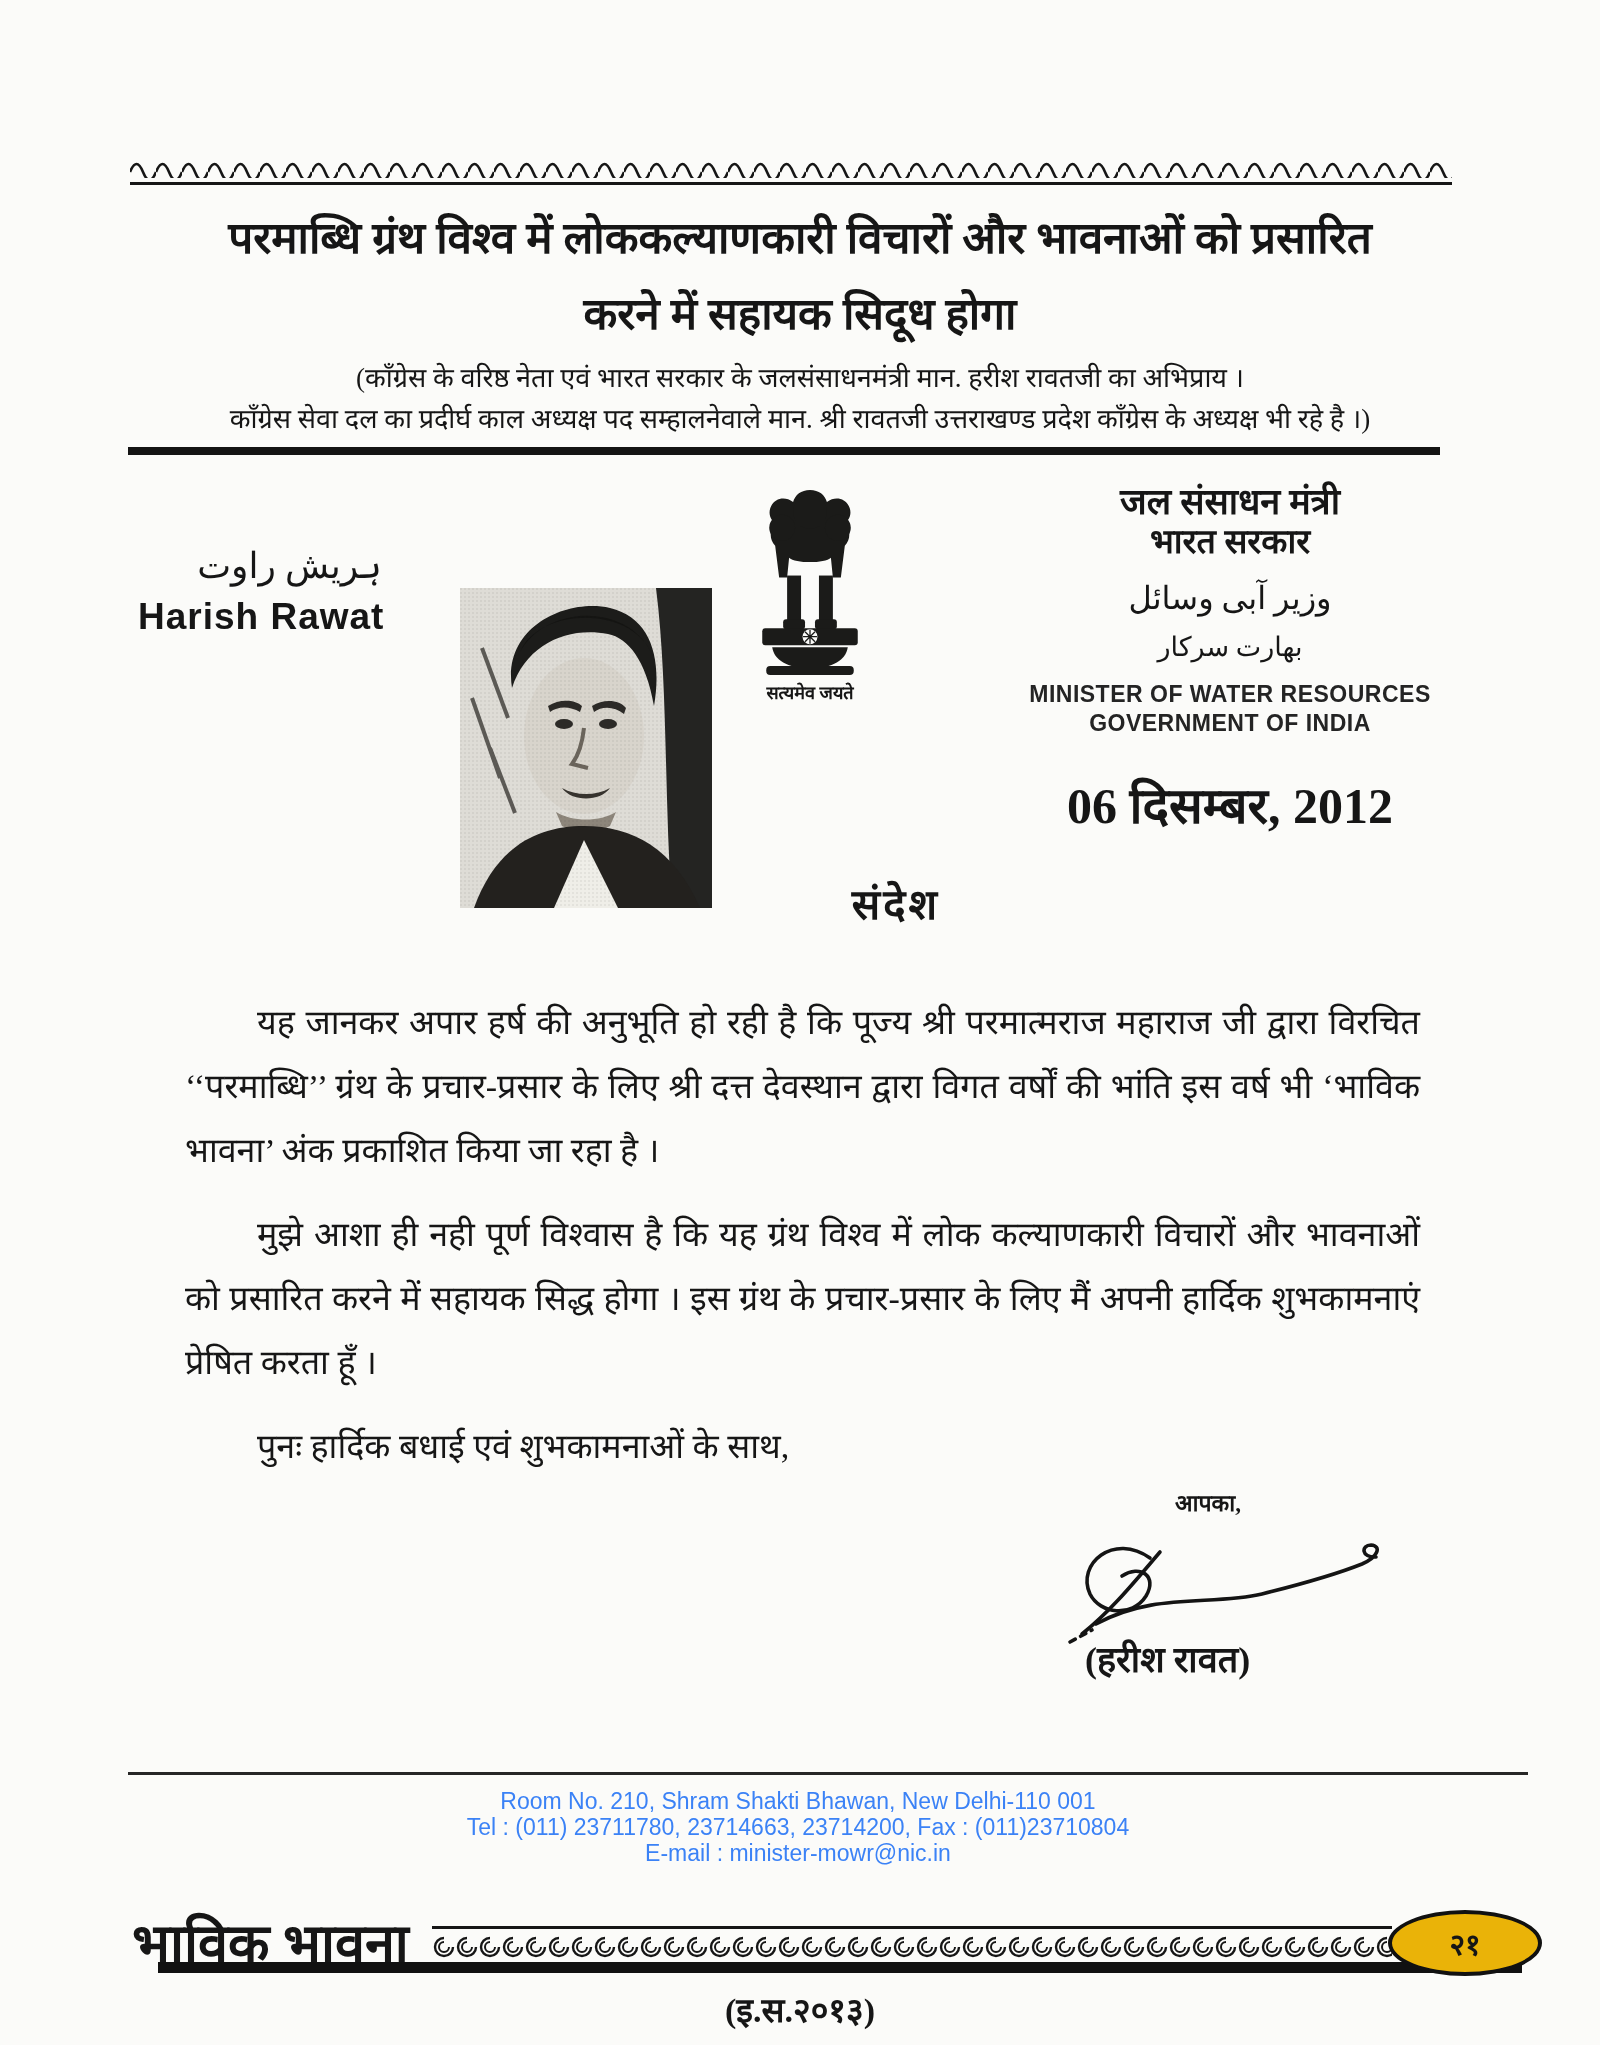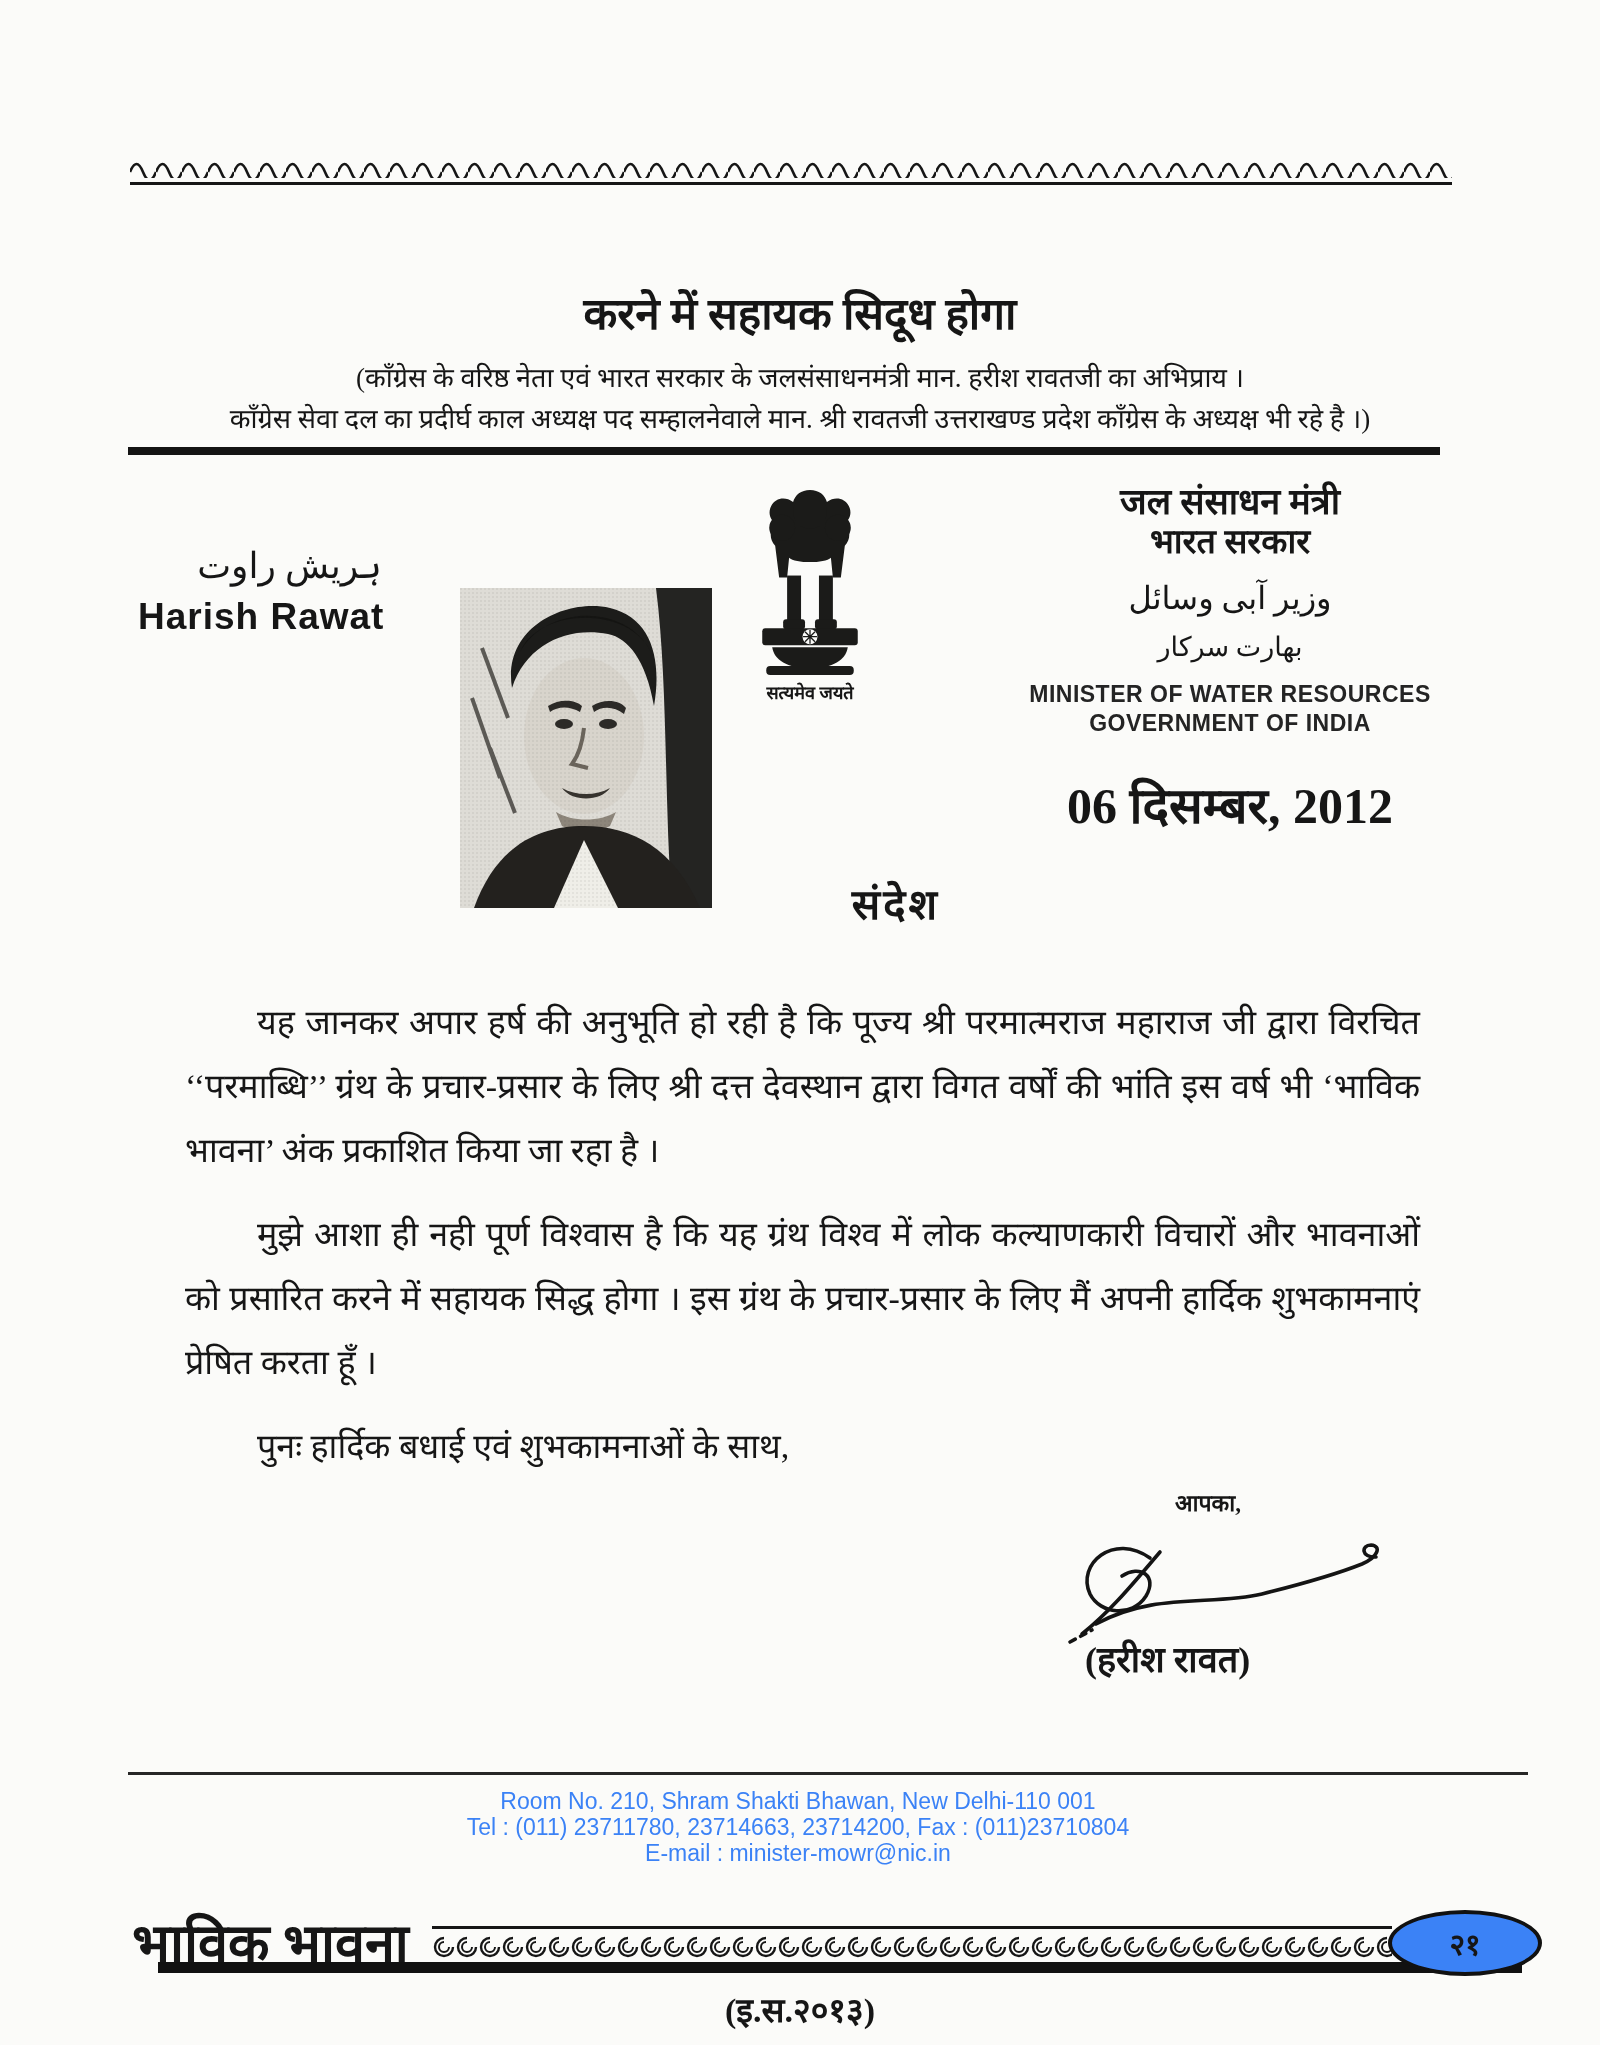--- a/index.html
+++ b/index.html
@@ -60,39 +60,40 @@
   .contact{left:0;right:4px;top:1788px;text-align:center;
            font-family:"Liberation Sans","DejaVu Sans",sans-serif;
            font-size:23px;line-height:26px;color:#3b82f6;}
 
   
   .magazine{left:132px;top:1904px;font-size:54px;font-weight:700;white-space:nowrap;}
   .scroll-topline{left:432px;top:1926px;width:960px;height:3px;}
   .scroll-band{left:432px;top:1931px;width:960px;height:32px;}
   .thick-bar{left:158px;top:1962px;width:1364px;height:11px;background:#111;}
   .page-badge{left:1388px;top:1910px;width:146px;height:58px;border:4px solid #111;border-radius:50%;
-              background:#3b82f6;z-index:5;display:flex;align-items:center;justify-content:center;
+              background:#eab308;z-index:5;display:flex;align-items:center;justify-content:center;
               font-size:30px;font-weight:700;}
   .year{left:0;right:0;top:1986px;text-align:center;font-size:34px;font-weight:700;}
 </style>
 </head>
 <body>
 
 <div class="page">
 
   <svg class="abs top-wave" viewBox="0 0 1322 24" preserveAspectRatio="none">
     <defs>
       <pattern id="wv" width="26" height="24" patternUnits="userSpaceOnUse">
         <path d="M0 18 Q 6.5 2 13 18 T 26 18" fill="none" stroke="#161616" stroke-width="2.6"></path>
       </pattern>
     </defs>
     <rect width="1322" height="24" fill="url(#wv)"></rect>
   </svg>
   <div class="abs top-thinline ink"></div>
 
+  <div class="abs title1 center">परमाब्धि ग्रंथ विश्व में लोककल्याणकारी विचारों और भावनाओं को प्रसारित</div>
   <div class="abs title2 center">करने में सहायक सिदूध होगा</div>
   <div class="abs sub1 center">(काँग्रेस के वरिष्ठ नेता एवं भारत सरकार के जलसंसाधनमंत्री मान. हरीश रावतजी का अभिप्राय ।</div>
   <div class="abs sub2 center">काँग्रेस सेवा दल का प्रदीर्घ काल अध्यक्ष पद सम्हालनेवाले मान. श्री रावतजी उत्तराखण्ड प्रदेश काँग्रेस के अध्यक्ष भी रहे है ।)</div>
   <div class="abs hrule"></div>
 
   <div class="abs name-ur" dir="rtl">ہریش راوت</div>
   <div class="abs name-en">Harish Rawat</div>
 
   <svg class="abs photo" viewBox="0 0 252 320">
     <defs>

